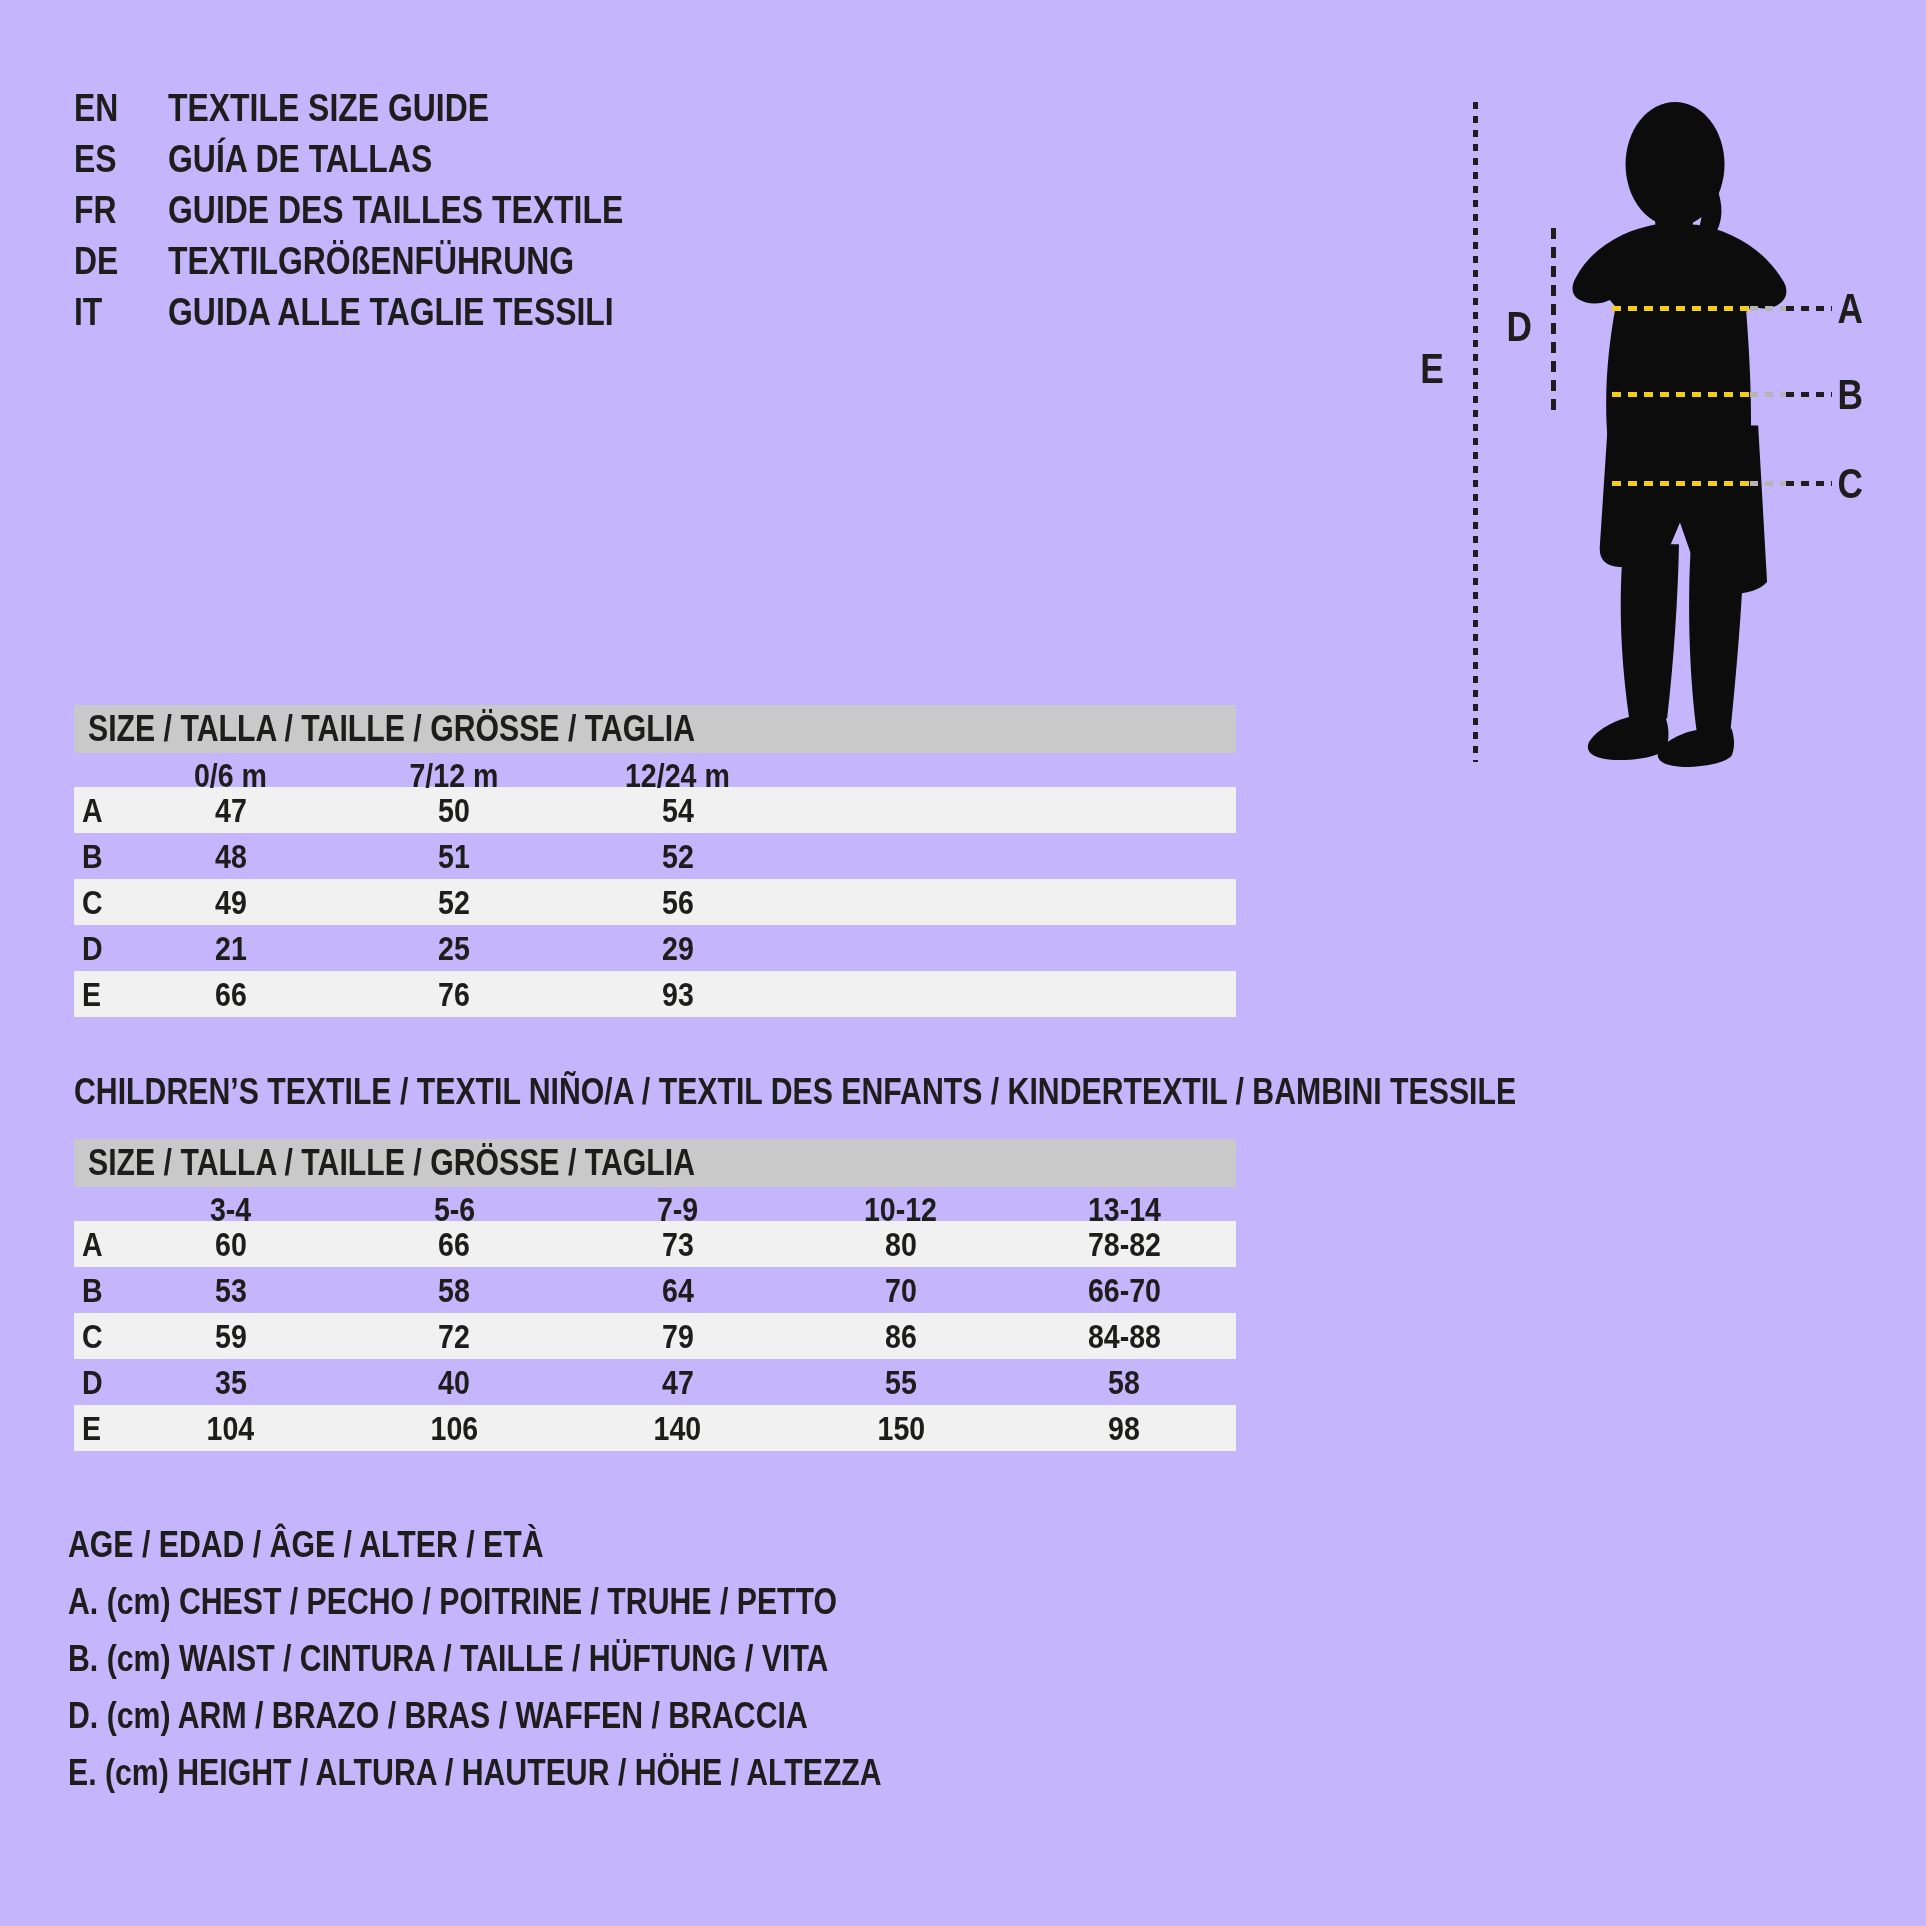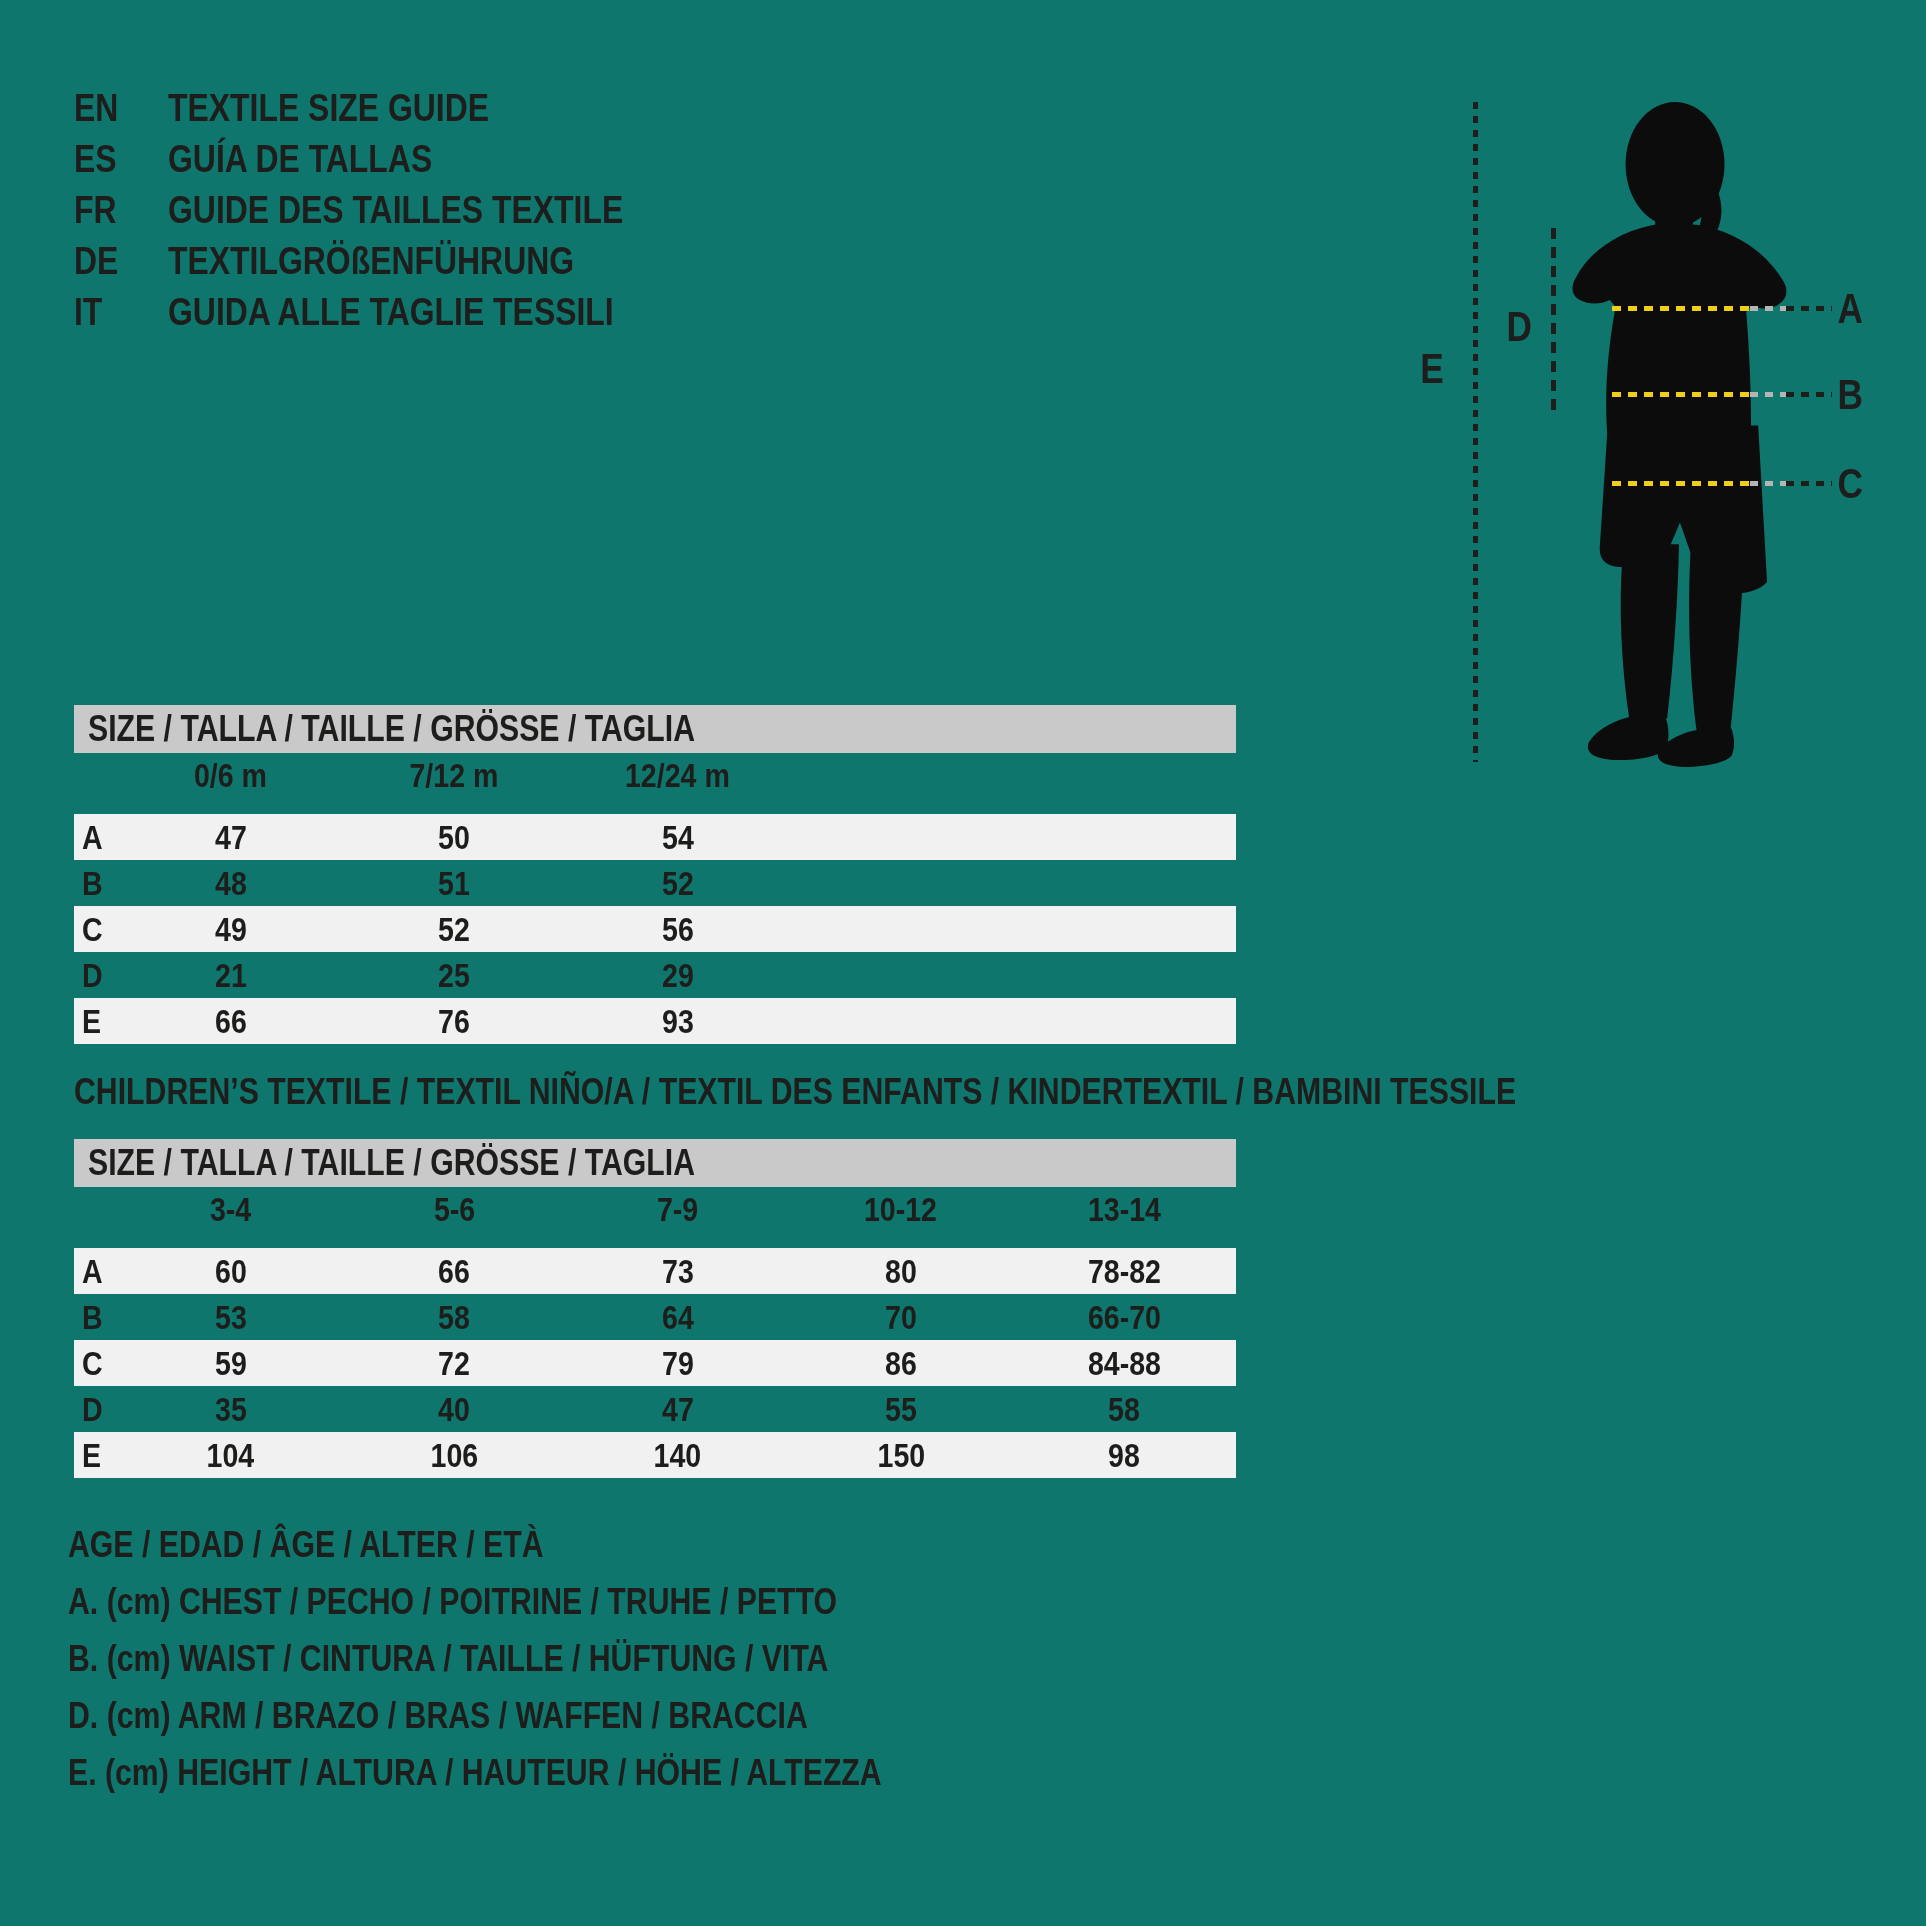--- a/index.html
+++ b/index.html
@@ -1,34 +1,34 @@
 <!DOCTYPE html>
 <html><head>
 <meta charset="utf-8">
 <style>
   html,body{margin:0;padding:0;background:#ffffff;}
   .canvas{
-    position:relative;width:1927px;height:1927px;background:#0f766e;overflow:hidden;
+    position:relative;width:1927px;height:1927px;background:#c4b5fd;overflow:hidden;
     font-family:"Liberation Sans","DejaVu Sans",sans-serif;color:#1d1d1b;
   }
   .abs{position:absolute;}
   
   .cx{display:inline-block;transform:scaleX(0.84);transform-origin:0 50%;white-space:nowrap;}
   .cxc{display:inline-block;transform:scaleX(0.84);transform-origin:50% 50%;white-space:nowrap;}
   
   .lang-block{left:74px;top:83px;}
   .lang-row{height:51px;line-height:51px;font-size:38px;font-weight:700;white-space:nowrap;}
   .lang-code{display:inline-block;width:94px;vertical-align:top;}
   
   .section-title{font-size:36px;font-weight:700;line-height:40px;white-space:nowrap;}
   
   .size-table{width:1162px;}
   .tbl-bar{height:48px;line-height:48px;background:#c9c9c9;padding-left:14px;font-size:36px;font-weight:700;}
   .tbl-grid{display:grid;grid-template-columns:45px repeat(5,1fr);}
-  .size-row{height:61px;line-height:45px;}
+  .size-row{height:34px;line-height:45px;}
   .data-row{height:46px;line-height:46px;}
   .row-shaded{background:#f1f1f1;}
   .cell{font-size:34px;font-weight:700;text-align:center;overflow:visible;}
   .row-label{font-size:34px;font-weight:700;text-align:left;padding-left:8px;}
   
   .legend-line{height:57px;line-height:40px;font-size:36px;font-weight:700;white-space:nowrap;}
   
   .vdot{width:5px;background:repeating-linear-gradient(to bottom,#1d1d1b 0 7px,transparent 7px 14px);}
   .vdash{width:5px;background:repeating-linear-gradient(to bottom,#1d1d1b 0 11px,transparent 11px 19px);}
   .hdot-y{height:5px;background:repeating-linear-gradient(to right,#f2ce1b 0 9px,transparent 9px 16px);}

